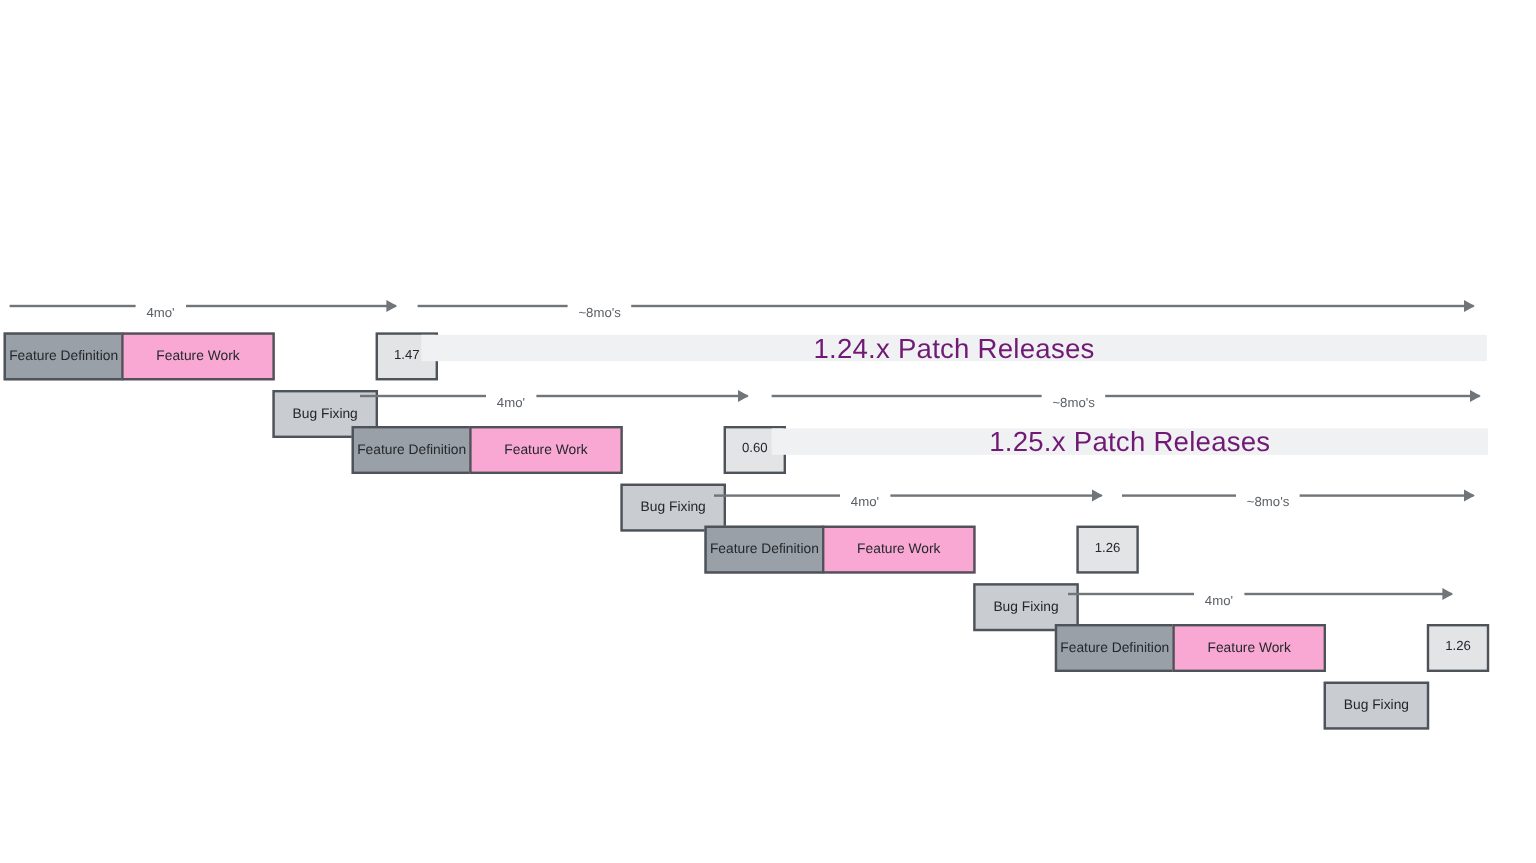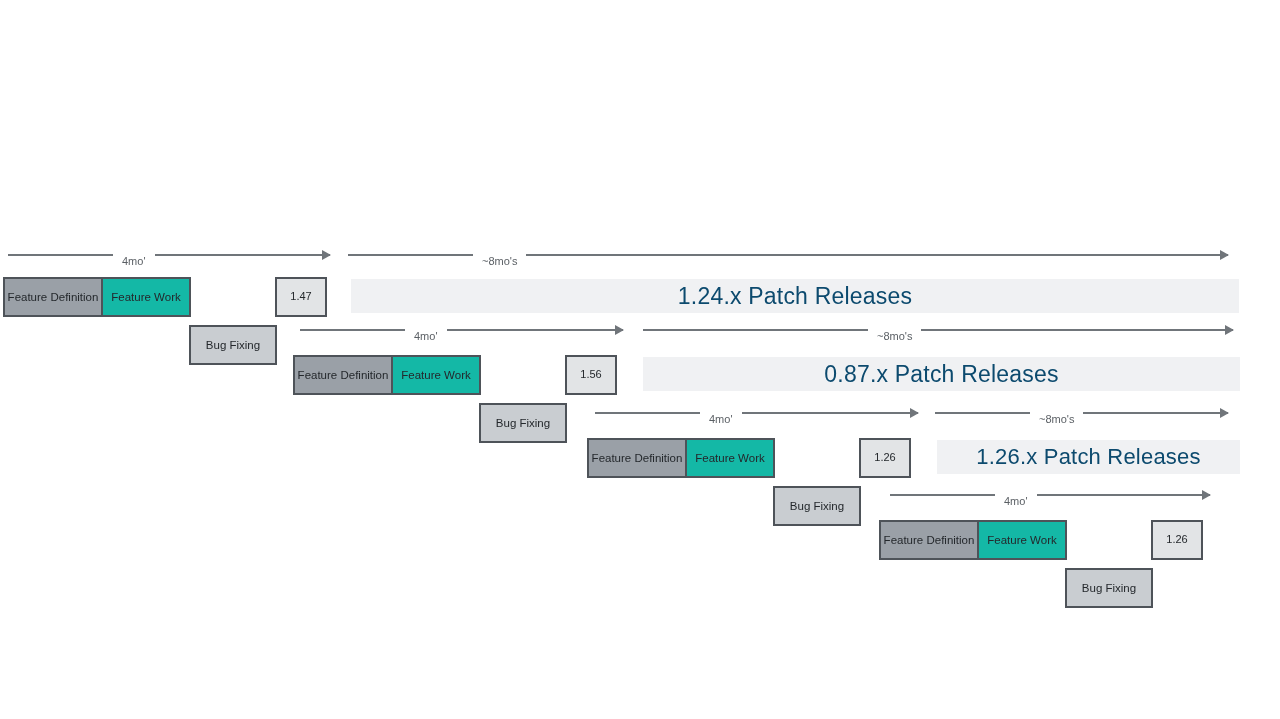--- a/index.html
+++ b/index.html
@@ -31,28 +31,28 @@
   .phases{display:flex;}
   .pbox{
     box-sizing:border-box;height:40px;
     border:2px solid #4e5359;
     display:flex;align-items:center;justify-content:center;
     text-align:center;
     font-size:11.5px;line-height:1.25;color:#24282c;
   }
   .pbox + .pbox{margin-left:-2px;}
   .pbox.fd{width:100px;background:#9aa0a7;}
-  .pbox.fw{width:90px;background:#14b8a6;}
+  .pbox.fw{width:128px;background:#f9a8d4;}
   .pbox.bf{width:88px;background:#c9cdd1;margin-top:48px;}
   .pbox.ver{width:52px;background:#e2e4e6;font-size:11px;}
   
   .patch-bar{
-    background:#f0f1f3;height:34px;
+    background:#f0f1f3;height:22px;
     display:flex;align-items:center;justify-content:center;
-    font-size:23px;color:#0c4a6e;letter-spacing:0.2px;white-space:nowrap;
+    font-size:23px;color:#701a75;letter-spacing:0.2px;white-space:nowrap;
   }
 </style>
 </head>
 <body>
 
 <div id="canvas">
 
   <div class="row-el arrow headed" style="left:8px;top:254px;width:322px;">
     <div class="seg seg1" style="width:105px"></div>
     <div class="dur-label">4mo'</div>
@@ -80,45 +80,42 @@
   </div>
   <div class="row-el arrow headed" style="left:643px;top:329px;width:590px;">
     <div class="seg seg1" style="width:225px"></div>
     <div class="dur-label">~8mo's</div>
     <div class="seg seg2"></div>
   </div>
   <div class="row-el phases" style="left:293px;top:355px;">
     <div class="pbox fd">Feature Definition</div>
     <div class="pbox fw">Feature Work</div>
     <div class="pbox bf">Bug Fixing</div>
-    <div class="pbox ver">1.56</div>
+    <div class="pbox ver">0.60</div>
   </div>
   <div class="row-el patch-bar" style="left:643px;top:357px;width:597px;">
-    <span>0.87.x Patch Releases</span>
+    <span>1.25.x Patch Releases</span>
   </div>
 
   <div class="row-el arrow headed" style="left:595px;top:412px;width:323px;">
     <div class="seg seg1" style="width:105px"></div>
     <div class="dur-label">4mo'</div>
     <div class="seg seg2"></div>
   </div>
   <div class="row-el arrow headed" style="left:935px;top:412px;width:293px;">
     <div class="seg seg1" style="width:95px"></div>
     <div class="dur-label">~8mo's</div>
     <div class="seg seg2"></div>
   </div>
   <div class="row-el phases" style="left:587px;top:438px;">
     <div class="pbox fd">Feature Definition</div>
     <div class="pbox fw">Feature Work</div>
     <div class="pbox bf">Bug Fixing</div>
     <div class="pbox ver">1.26</div>
   </div>
-  <div class="row-el patch-bar" style="left:937px;top:440px;width:303px;font-size:22px;">
-    <span>1.26.x Patch Releases</span>
-  </div>
 
   <div class="row-el arrow headed" style="left:890px;top:494px;width:320px;">
     <div class="seg seg1" style="width:105px"></div>
     <div class="dur-label">4mo'</div>
     <div class="seg seg2"></div>
   </div>
   <div class="row-el phases" style="left:879px;top:520px;">
     <div class="pbox fd">Feature Definition</div>
     <div class="pbox fw">Feature Work</div>
     <div class="pbox bf">Bug Fixing</div>

